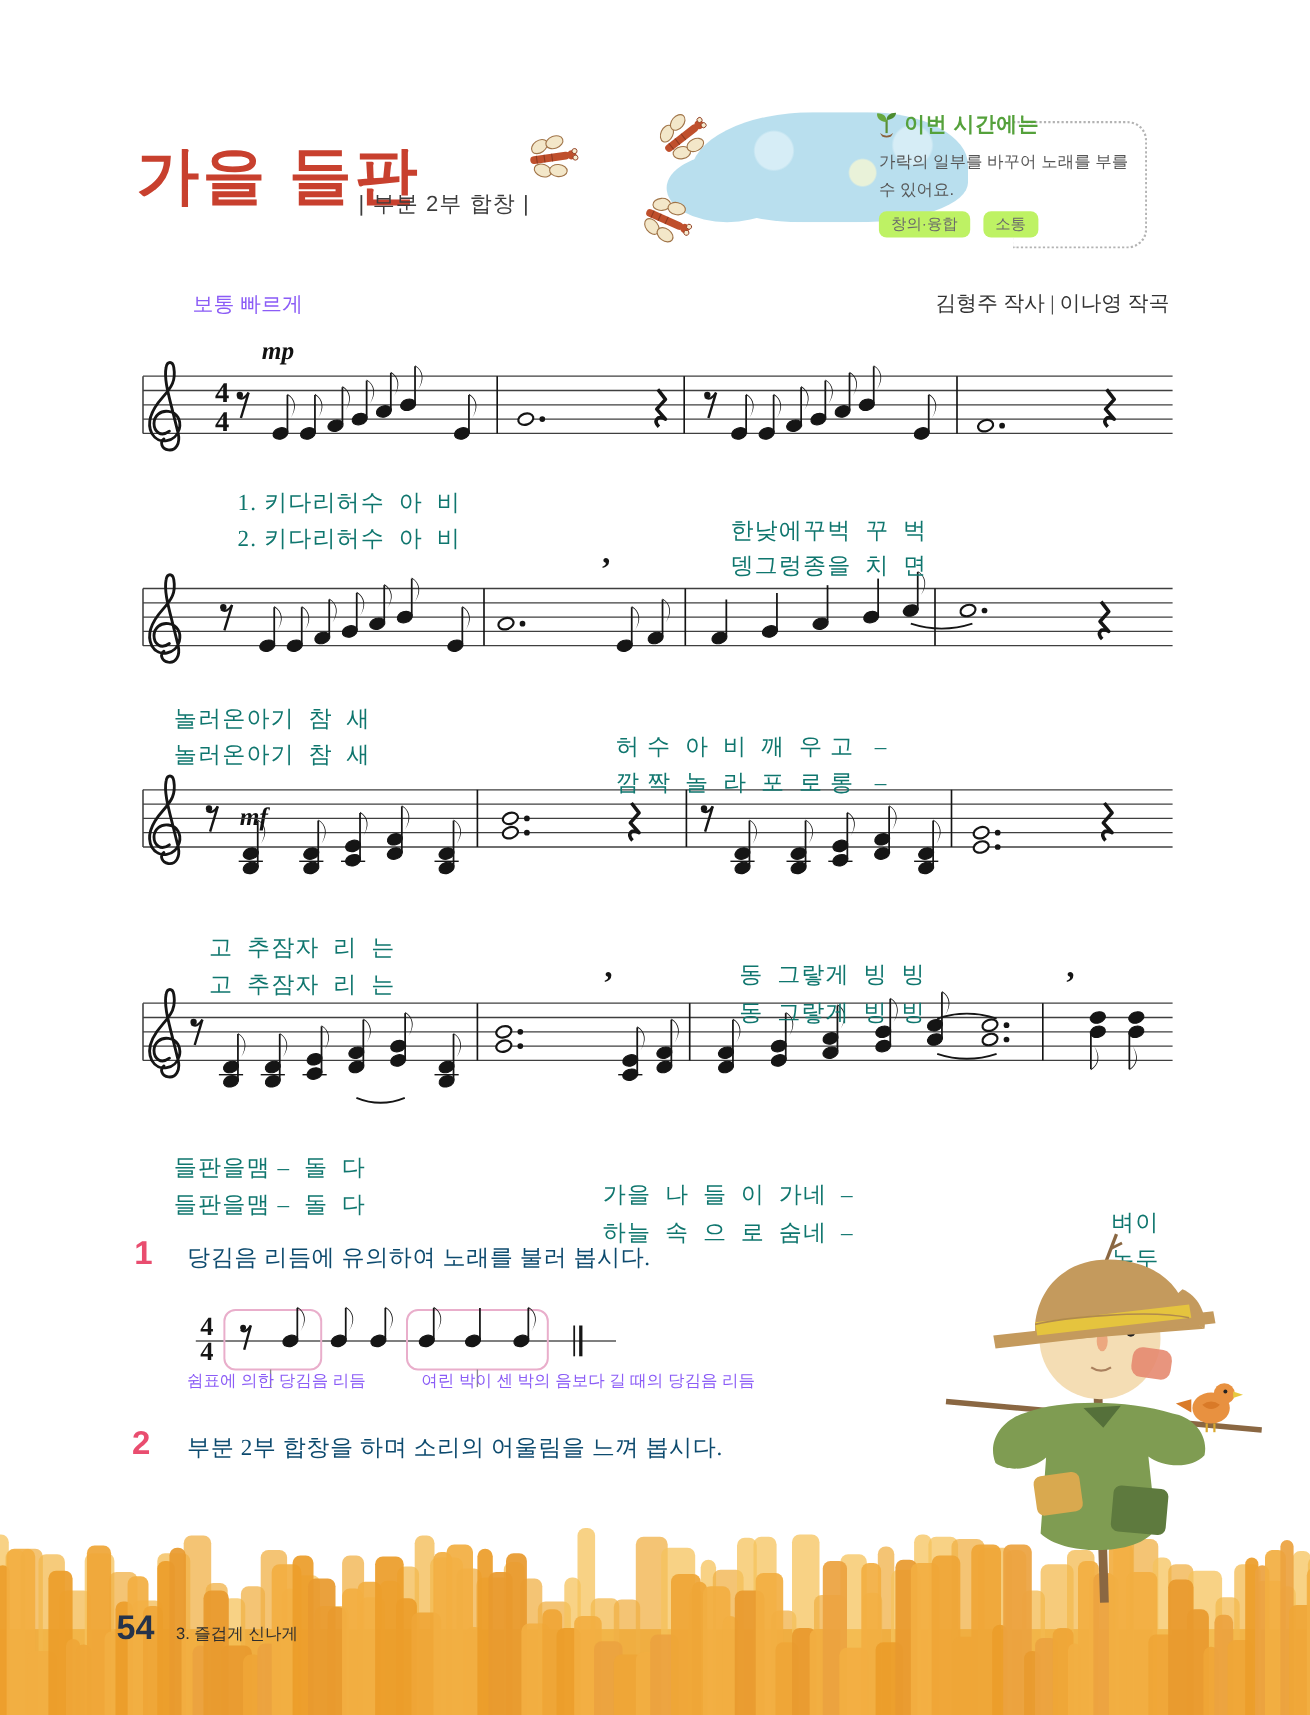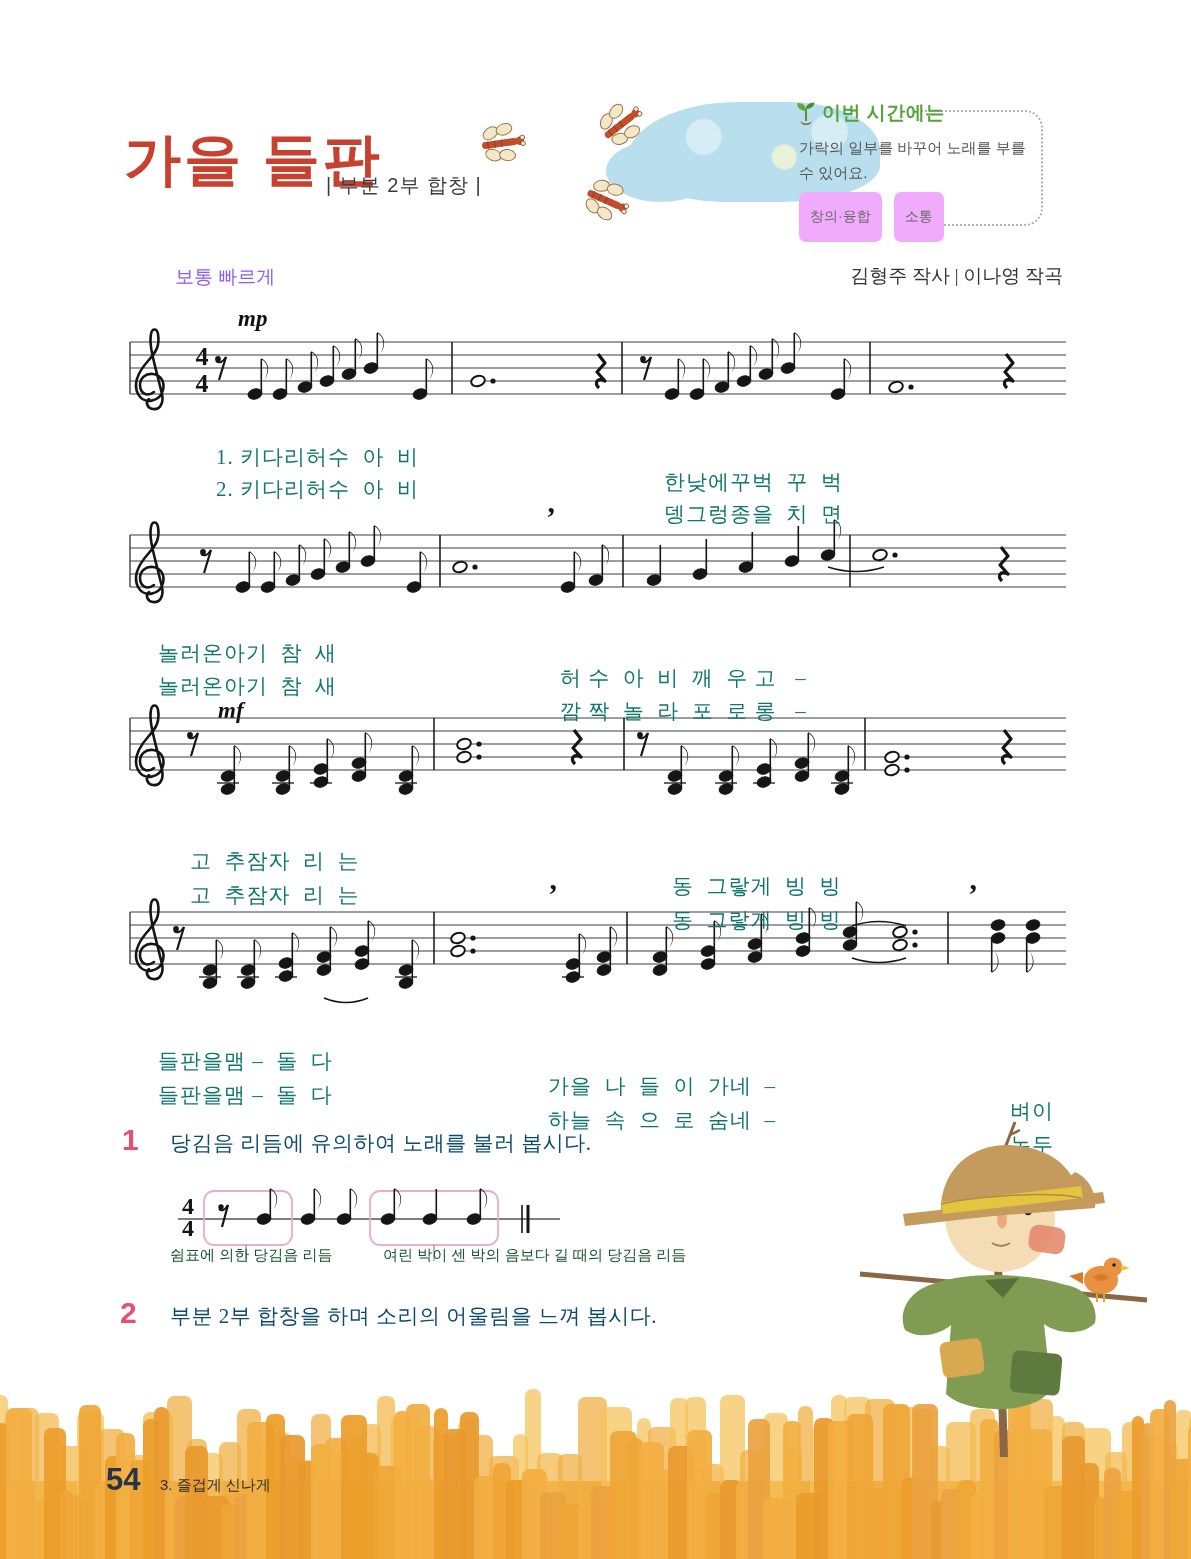--- a/index.html
+++ b/index.html
@@ -11,33 +11,33 @@
   .subtitle{left:326px;top:172px;font-size:20px;color:#3c3c3c;letter-spacing:1px;}
   
   .info-box{left:795px;top:100px;width:255px;height:130px;}
   .info-frame{position:absolute;left:126px;top:10px;width:120px;height:112px;
               border-top:2px dotted #b3b3b3;border-right:2px dotted #b3b3b3;border-bottom:2px dotted #b3b3b3;
               border-radius:0 18px 18px 0;}
   .info-head{position:absolute;left:0;top:0;display:flex;align-items:center;gap:5px;}
   .info-head span{font-size:19px;font-weight:bold;color:#55a13b;letter-spacing:.5px;}
   .info-body{position:absolute;left:4px;top:36px;width:238px;font-size:15px;line-height:1.65;color:#555;}
   .tag-row{position:absolute;left:4px;top:92px;display:flex;gap:12px;}
-  .tag{background:#f0abfc;color:#6a6a6a;font-size:14px;padding:16px 11px;border-radius:7px;}
+  .tag{background:#bef264;color:#6a6a6a;font-size:14px;padding:3px 11px;border-radius:7px;}
   
   .tempo{left:175px;top:264px;font-size:19px;color:#8b5cf6;}
   .credits{right:128px;top:263px;font-size:19px;color:#333;font-family:"Liberation Serif","DejaVu Serif",serif;}
   .dyn{font-family:"Liberation Serif","DejaVu Serif",serif;font-style:italic;font-weight:bold;font-size:23px;color:#111;}
   .staff-svg{position:absolute;left:128px;width:940px;height:130px;}
   .lyric-row{position:absolute;left:128px;width:960px;height:28px;font-family:"Liberation Serif","DejaVu Serif",serif;
              font-size:21px;color:#0f766e;white-space:pre;}
   .lyric-row span{position:absolute;letter-spacing:1px;}
   
   .act-num{font-size:30px;font-weight:900;color:#e94d6f;font-family:"Liberation Sans",sans-serif;}
   .act-text{font-size:21px;color:#0c4a6e;font-family:"Liberation Serif","DejaVu Serif",serif;letter-spacing:.5px;}
-  .caption{font-size:15px;color:#14532d;}
+  .caption{font-size:15px;color:#8b5cf6;}
   
   .field{left:0;top:1384px;width:1191px;height:175px;}
   .field .base{position:absolute;left:0;bottom:0;width:100%;height:78px;background:#efa637;}
   .field .bar{position:absolute;bottom:0;border-radius:7px 7px 0 0;}
   .footer-num{left:106px;top:1462px;font-size:31px;font-weight:bold;color:#26334a;z-index:8;}
   .footer-sec{left:160px;top:1476px;font-size:15px;color:#2e2e2e;z-index:8;}
   
   .cloud{left:628px;top:102px;width:252px;height:100px;background:#b9dfee;
          border-radius:55% 45% 50% 50%/70% 60% 45% 55%;
          background-image:radial-gradient(circle at 30% 35%,#d6edf6 0 9%,rgba(0,0,0,0) 10%),
@@ -106,21 +106,21 @@
     <div class="tag-row">
       <span class="tag">창의·융합</span>
       <span class="tag">소통</span>
     </div>
   </div>
 
   <div class="abs tempo">보통 빠르게</div>
   <div class="abs credits">김형주 작사 | 이나영 작곡</div>
 
   <div class="abs dyn" style="left:238px;top:306px;">mp</div>
-  <div class="abs dyn" style="left:218px;top:698px;">mf</div>
+  <div class="abs dyn" style="left:218px;top:730px;">mf</div>
 
   <svg id="staff-svg-0" class="staff-svg" style="top:312px;" viewBox="0 0 940 130">
       <g transform="translate(0,30)">
         <line x1="2" x2="938" y1="0" y2="0" stroke="#3f3f3f" stroke-width="1.2"></line>
         <line x1="2" x2="938" y1="13" y2="13" stroke="#3f3f3f" stroke-width="1.2"></line>
         <line x1="2" x2="938" y1="26" y2="26" stroke="#3f3f3f" stroke-width="1.2"></line>
         <line x1="2" x2="938" y1="39" y2="39" stroke="#3f3f3f" stroke-width="1.2"></line>
         <line x1="2" x2="938" y1="52" y2="52" stroke="#3f3f3f" stroke-width="1.2"></line>
         <line x1="2" x2="2" y1="0" y2="52" stroke="#3f3f3f" stroke-width="1.4"></line>
         <g transform="translate(8,0)">

